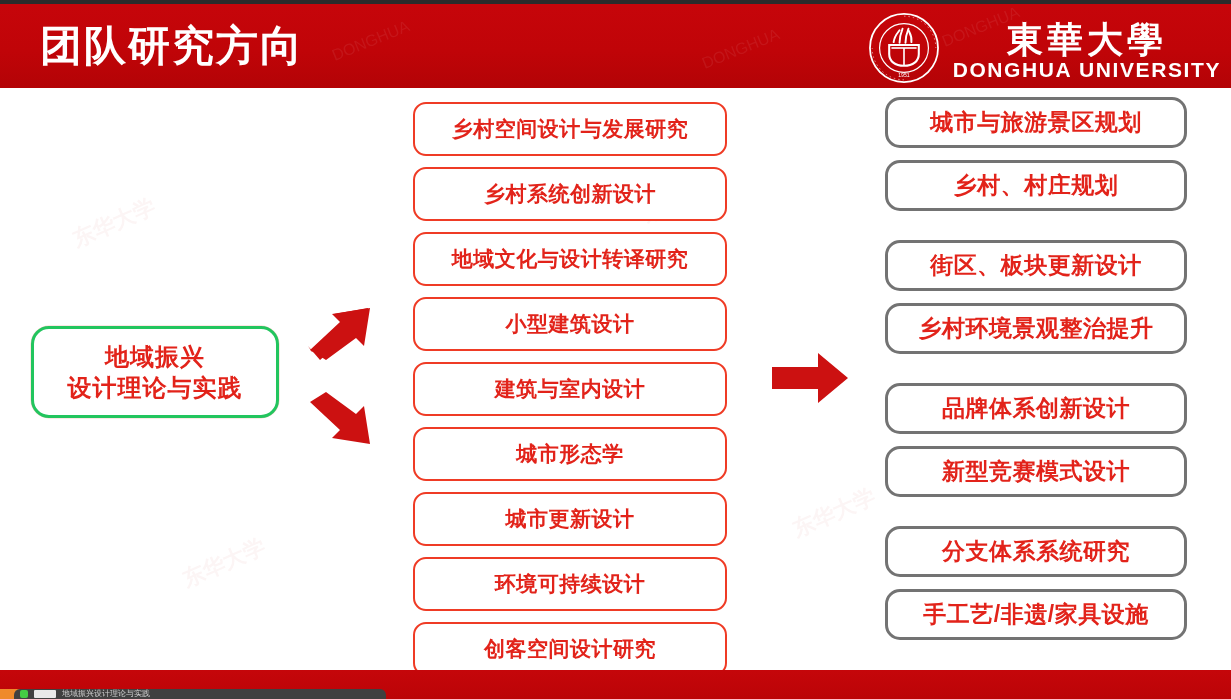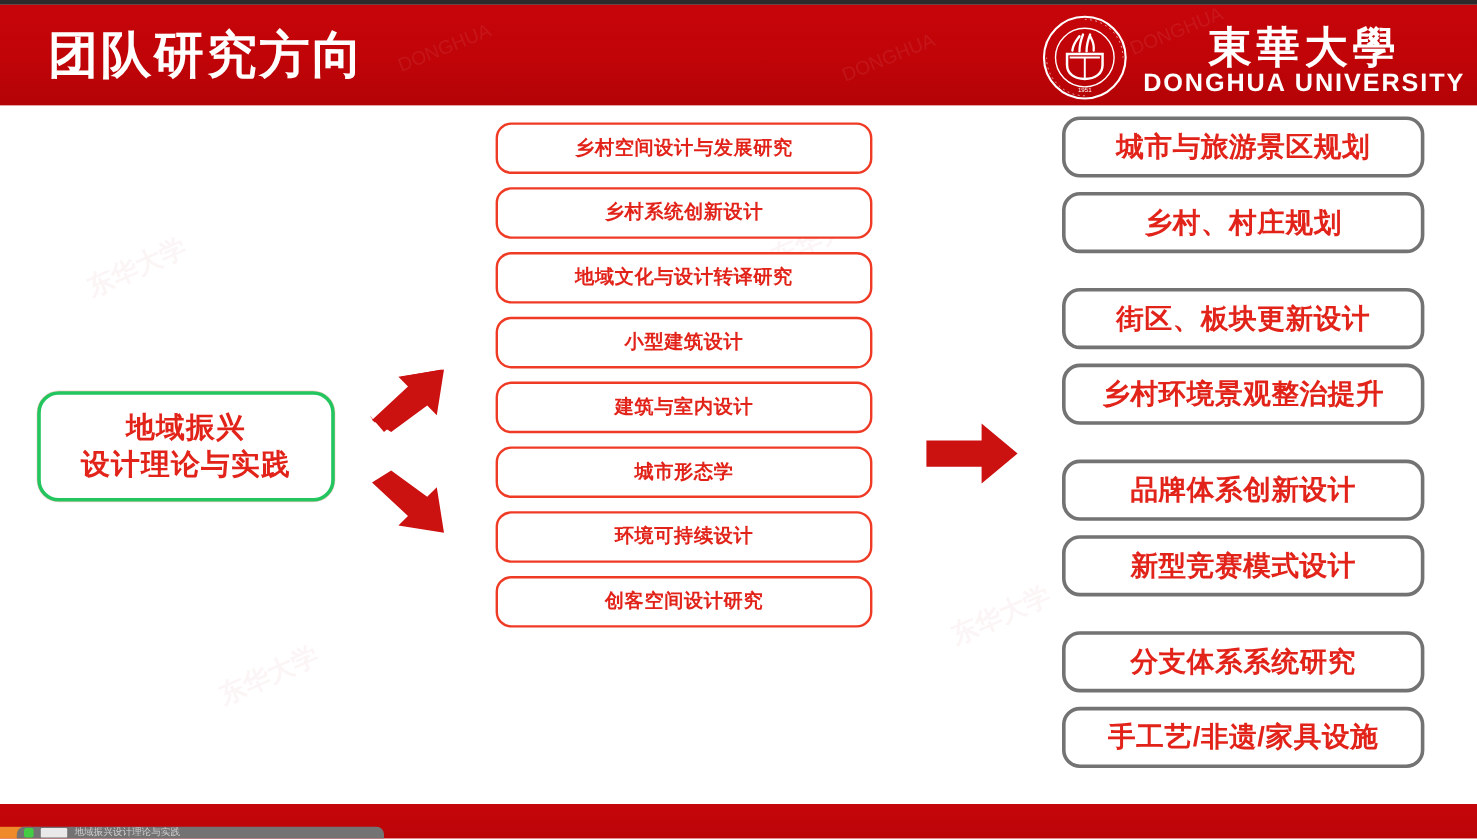--- a/index.html
+++ b/index.html
@@ -112,24 +112,24 @@
   .node {
     border-radius: 13px;
     background: #ffffff;
     display: flex; align-items: center; justify-content: center;
     color: #e2231a;
     font-weight: 700;
     white-space: nowrap;
     text-align: center;
   }
   .col-mid .node {
-    height: 43px;
+    height: 54px;
     margin-bottom: 11px;
     border: 2.5px solid #ef3b25;
-    font-size: 16px;
+    font-size: 21px;
     letter-spacing: 0.5px;
   }
   .col-mid .node:last-child { margin-bottom: 0; }
 
   .col-right .node {
     height: 51px;
     border: 3px solid #737373;
     border-radius: 15px;
     font-size: 23px;
     letter-spacing: 0.5px;
@@ -140,22 +140,22 @@
   .rgroup .node:last-child { margin-bottom: 17px; }
 
   
   .bottom-band {
     position: absolute; left: 0; top: 670px;
     width: 1231px; height: 29px;
     background: linear-gradient(180deg, #c5060a 0%, #bb0407 100%);
   }
   .bottom-overlay {
     position: absolute; left: 14px; top: 689px;
-    width: 306px; height: 10px;
-    background: #737373;
+    width: 372px; height: 10px;
+    background: #404040;
     border-radius: 6px 6px 0 0;
     display: flex; align-items: flex-start; gap: 6px;
     padding: 0 6px;
     overflow: hidden;
   }
   .ov-swatch-orange {
     position: absolute; left: 0px; top: 689px;
     width: 26px; height: 10px;
     background: #ef8a2b;
   }
@@ -246,20 +246,21 @@
       <path d="M2 16 L48 16 L48 2 L78 27 L48 52 L48 38 L2 38 Z" fill="#cc1111"></path>
     </svg>
 
     <div class="col col-mid">
       <div class="node">乡村空间设计与发展研究</div>
       <div class="node">乡村系统创新设计</div>
       <div class="node">地域文化与设计转译研究</div>
       <div class="node">小型建筑设计</div>
       <div class="node">建筑与室内设计</div>
       <div class="node">城市形态学</div>
+      <div class="node">城市更新设计</div>
       <div class="node">环境可持续设计</div>
       <div class="node">创客空间设计研究</div>
     </div>
 
     <div class="col col-right">
       <div class="rgroup">
         <div class="node">城市与旅游景区规划</div>
         <div class="node">乡村、村庄规划</div>
       </div>
       <div class="rgroup">

